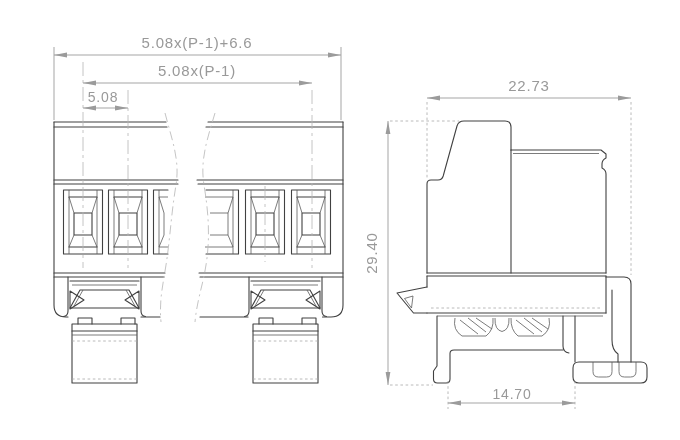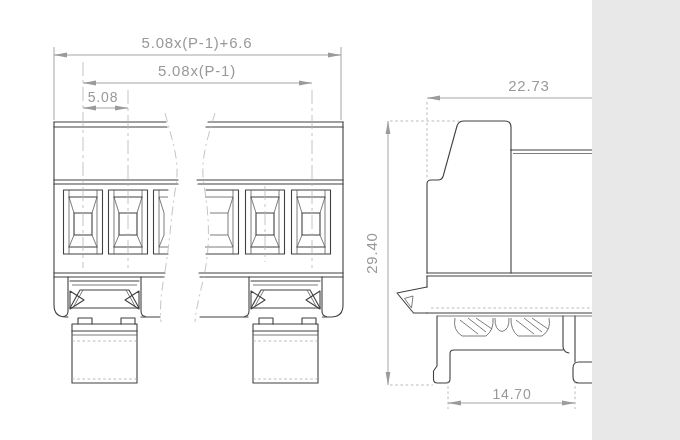--- a/index.html
+++ b/index.html
@@ -1,17 +1,17 @@
 <!DOCTYPE html>
 <html><head>
 <meta charset="utf-8">
 <style>
   html,body{margin:0;padding:0;background:#e8e8e8;}
   .canvas{
-    width:592px;height:440px;background:#ffffff;position:relative;overflow:hidden;
+    width:680px;height:440px;background:#ffffff;position:relative;overflow:hidden;
     font-family:"Liberation Sans", sans-serif;
   }
   svg{display:block;}
   .obj{stroke:#414141;stroke-width:1.1;fill:none;stroke-linecap:round;stroke-linejoin:round;}
   .obj-thin{stroke:#5a5a5a;stroke-width:0.8;fill:none;}
   .dim{stroke:#9b9b9b;stroke-width:0.9;fill:none;}
   .dim-arrow{fill:#9b9b9b;stroke:none;}
   .ext{stroke:#a8a8a8;stroke-width:0.8;fill:none;stroke-dasharray:2.6 2.6;}
   .center{stroke:#b5b5b5;stroke-width:0.8;fill:none;stroke-dasharray:14 4 3 4;}
   .brk{stroke:#bdbdbd;stroke-width:0.9;fill:none;stroke-dasharray:9 4 2 4;}

